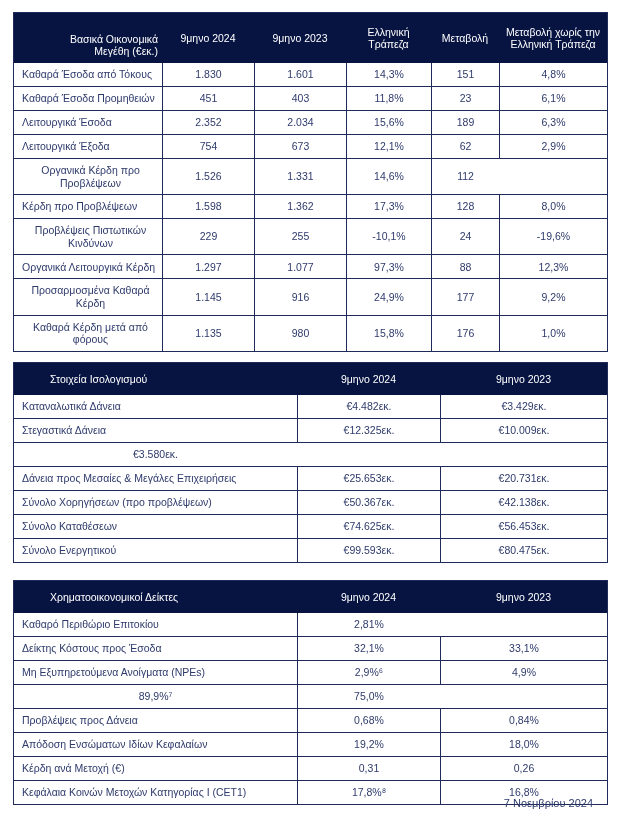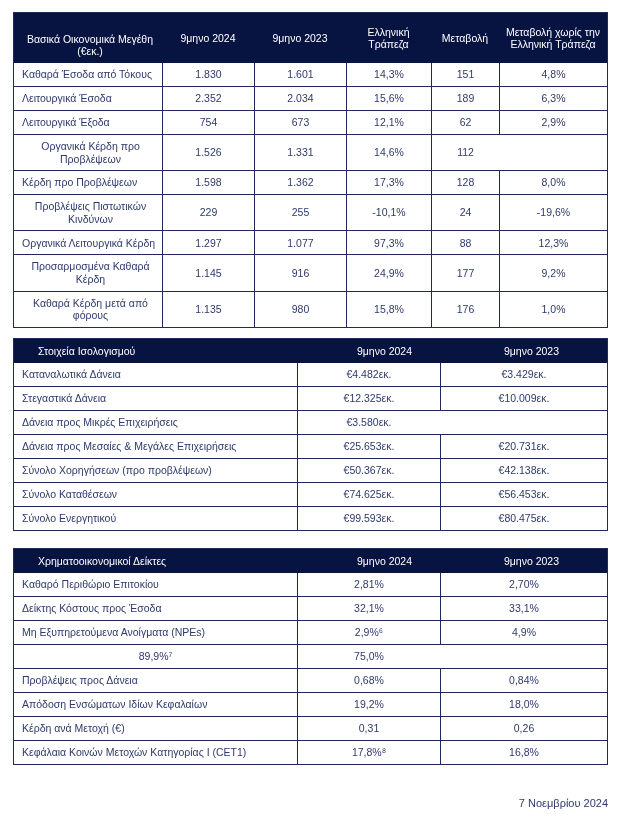--- a/index.html
+++ b/index.html
@@ -14,36 +14,36 @@
     width:621px;height:822px;position:relative;overflow:hidden;
     font-family:"Liberation Sans","DejaVu Sans",sans-serif;
     color:var(--text);
   }
   .page{position:absolute;inset:0;padding:12px 13px 0 13px;}
   .table{border:1px solid var(--border);background:#ffffff;}
   .t1{margin-bottom:10px;}
   .t2{margin-bottom:17px;}
   .thead{background:var(--header-bg);color:var(--header-text);display:grid;}
   .t1 .thead{height:50px;}
-  .t2 .thead,.t3 .thead{height:24px;padding-left:16px;}
+  .t2 .thead,.t3 .thead{height:32px;}
   .t1 .thead,.t1 .trow{grid-template-columns:148px 92px 92px 85px 68px 1fr;}
   .t2 .thead,.t2 .trow,.t3 .thead,.t3 .trow{grid-template-columns:283px 143px 1fr;}
   .th{display:flex;align-items:center;justify-content:center;text-align:center;
       font-size:10.5px;line-height:1.15;padding:2px 3px;}
-  .th.title{justify-content:flex-start;text-align:center;align-items:flex-end;
-      padding:4px 4px 6px 8px;}
+  .th.title{justify-content:flex-start;text-align:right;align-items:flex-end;
+      padding:4px 4px 6px 8px;margin-left:28px;}
   .t2 .th.title,.t3 .th.title{align-items:center;padding:2px 4px 2px 8px;}
   .tbody{display:block;}
   .trow{display:grid;border-top:1px solid var(--border);}
   .tbody .trow:first-child{border-top:none;}
   .td{display:flex;align-items:center;justify-content:center;text-align:center;
       font-size:10.5px;line-height:1.2;padding:5px 4px;min-height:23px;}
   .td.label{justify-content:flex-start;text-align:center;padding-left:8px;padding-right:3px;}
   .td + .td{border-left:1px solid var(--border);}
-  .date{position:absolute;right:13px;bottom:13px;font-size:11px;color:var(--text);}
+  .date{position:absolute;right:28px;bottom:13px;font-size:11px;color:var(--text);}
 </style>
 </head>
 <body>
 
 <div class="page">
 
   <section class="table t1">
     <div class="thead">
       <div class="th title">Βασικά Οικονομικά Μεγέθη (€εκ.)</div>
       <div class="th">9μηνο 2024</div>
@@ -55,20 +55,28 @@
     <div class="tbody">
         <div class="trow">
           <div class="td label">Καθαρά Έσοδα από Τόκους</div>
           <div class="td val">1.830</div>
           <div class="td val">1.601</div>
           <div class="td val">14,3%</div>
           <div class="td val">151</div>
           <div class="td val">4,8%</div>
         </div>
         <div class="trow">
+          <div class="td label">Καθαρά Έσοδα Προμηθειών</div>
+          <div class="td val">451</div>
+          <div class="td val">403</div>
+          <div class="td val">11,8%</div>
+          <div class="td val">23</div>
+          <div class="td val">6,1%</div>
+        </div>
+        <div class="trow">
           <div class="td label">Λειτουργικά Έσοδα</div>
           <div class="td val">2.352</div>
           <div class="td val">2.034</div>
           <div class="td val">15,6%</div>
           <div class="td val">189</div>
           <div class="td val">6,3%</div>
         </div>
         <div class="trow">
           <div class="td label">Λειτουργικά Έξοδα</div>
           <div class="td val">754</div>
@@ -138,21 +146,20 @@
           <div class="td label">Καταναλωτικά Δάνεια</div>
           <div class="td val">€4.482εκ.</div>
           <div class="td val">€3.429εκ.</div>
         </div>
         <div class="trow">
           <div class="td label">Στεγαστικά Δάνεια</div>
           <div class="td val">€12.325εκ.</div>
           <div class="td val">€10.009εκ.</div>
         </div>
         <div class="trow">
-          <div class="td label">Δάνεια προς Μικρές Επιχειρήσεις</div>
           <div class="td val">€3.580εκ.</div>
         </div>
         <div class="trow">
           <div class="td label">Δάνεια προς Μεσαίες &amp; Μεγάλες Επιχειρήσεις</div>
           <div class="td val">€25.653εκ.</div>
           <div class="td val">€20.731εκ.</div>
         </div>
         <div class="trow">
           <div class="td label">Σύνολο Χορηγήσεων (προ προβλέψεων)</div>
           <div class="td val">€50.367εκ.</div>
@@ -174,21 +181,20 @@
   <section class="table t3">
     <div class="thead">
       <div class="th title">Χρηματοοικονομικοί Δείκτες</div>
       <div class="th">9μηνο 2024</div>
       <div class="th">9μηνο 2023</div>
     </div>
     <div class="tbody">
         <div class="trow">
           <div class="td label">Καθαρό Περιθώριο Επιτοκίου</div>
           <div class="td val">2,81%</div>
-          <div class="td val">2,70%</div>
         </div>
         <div class="trow">
           <div class="td label">Δείκτης Κόστους προς Έσοδα</div>
           <div class="td val">32,1%</div>
           <div class="td val">33,1%</div>
         </div>
         <div class="trow">
           <div class="td label">Μη Εξυπηρετούμενα Ανοίγματα (NPEs)</div>
           <div class="td val">2,9%⁶</div>
           <div class="td val">4,9%</div>

